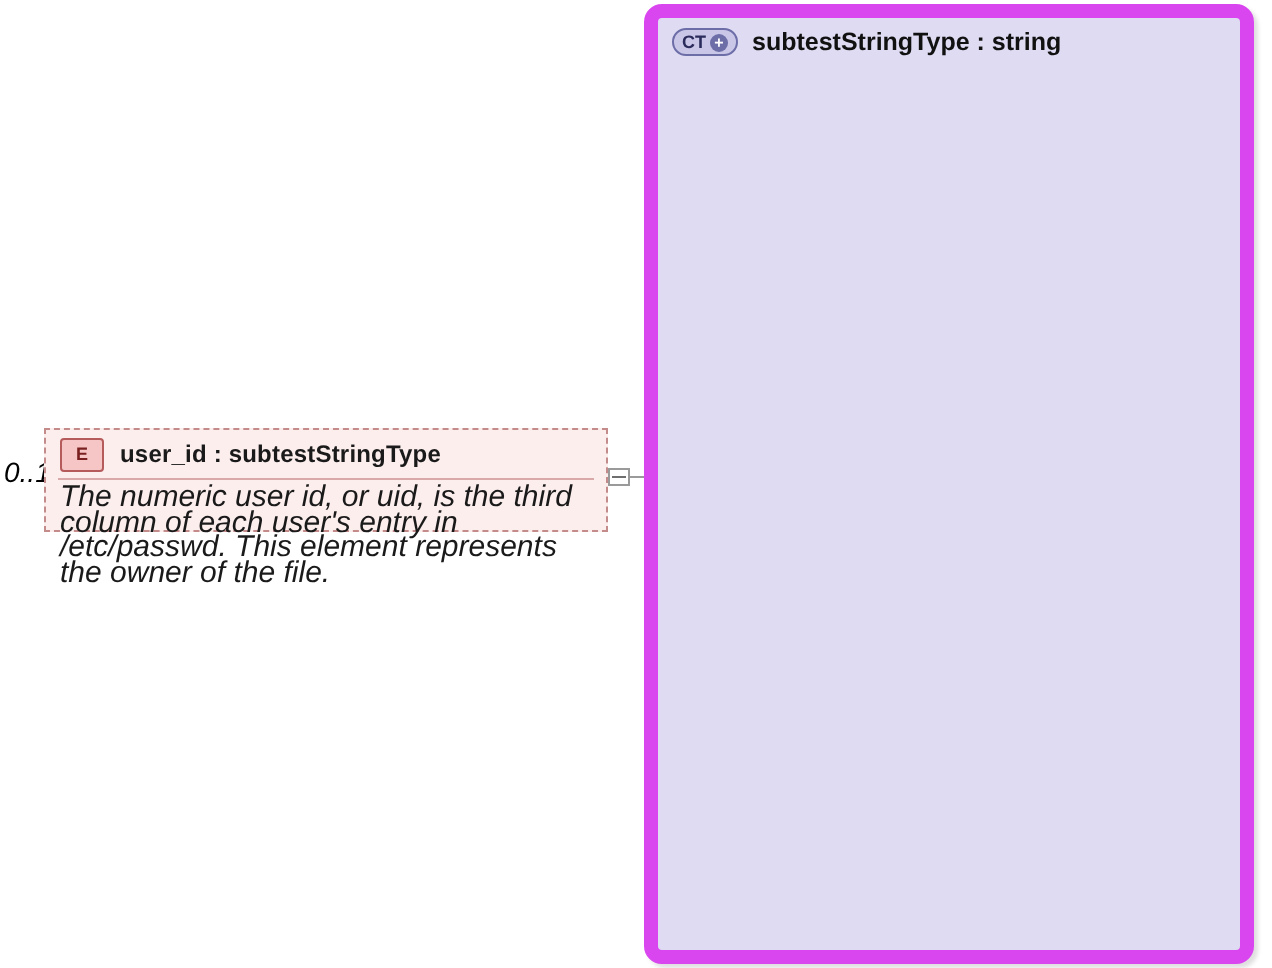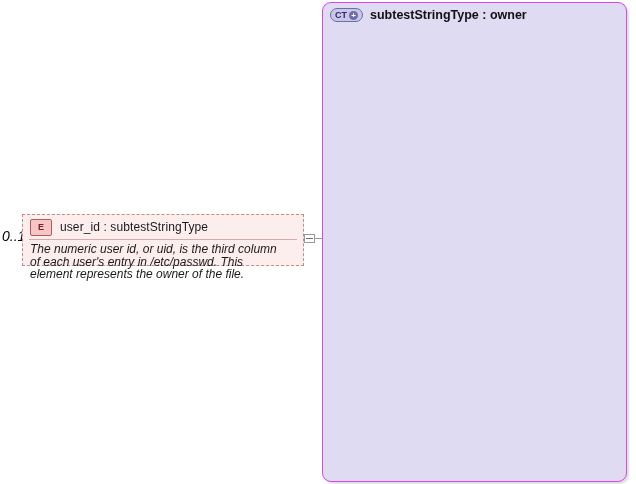--- a/index.html
+++ b/index.html
@@ -45,33 +45,33 @@
     font-weight: bold;
     display: flex;
     align-items: center;
     justify-content: center;
     border-radius: 2px;
     margin-right: 8px;
     flex: none;
   }
   .el-title {
     font-size: 12px;
-    font-weight: normal;
+    font-weight: bold;
     color: #1a1a1a;
     letter-spacing: .1px;
   }
   #element-node .el-rule {
     height: 1px;
     background: #d9a9a9;
     margin: 0 6px;
   }
   #element-node .el-doc {
     padding: 3px 17px 0 7px;
     font-style: italic;
-    font-size: 12px;
+    font-size: 15px;
     line-height: 12.5px;
     color: #1a1a1a;
   }
   #cardinality {
     position: absolute;
     left: 2px;
     top: 228px;
     font-style: italic;
     font-size: 14px;
     color: #000;
@@ -105,21 +105,21 @@
     background: #9a9a9a;
   }
 
   
   #complextype-panel {
     position: absolute;
     left: 322px;
     top: 2px;
     width: 305px;
     height: 480px;
-    border: 1px solid #d946ef;
+    border: 7px solid #d946ef;
     border-radius: 9px;
     background: #dedbf2;
     box-sizing: border-box;
     box-shadow: 2px 2px 2px rgba(0,0,0,0.13);
   }
   #ct-header {
     position: absolute;
     left: 7px;
     top: 5px;
     display: flex;
@@ -173,16 +173,16 @@
 <div id="connector-box"></div>
 <div id="connector-line"></div>
 
 <div id="complextype-panel">
 
   <div id="ct-header">
     <span class="badge-ct">
       <span>CT</span>
         <span class="plus">+</span>
     </span>
-    <span id="ct-title">subtestStringType : owner</span>
+    <span id="ct-title">subtestStringType : string</span>
   </div>
 
 </div>
 
 </body></html>

